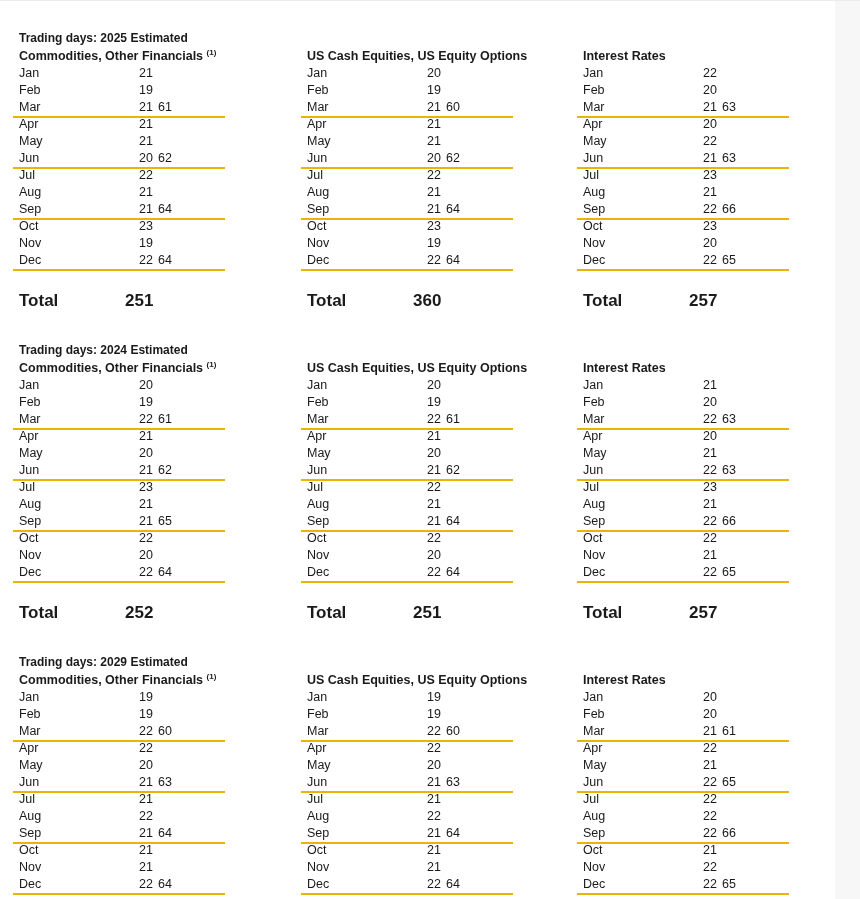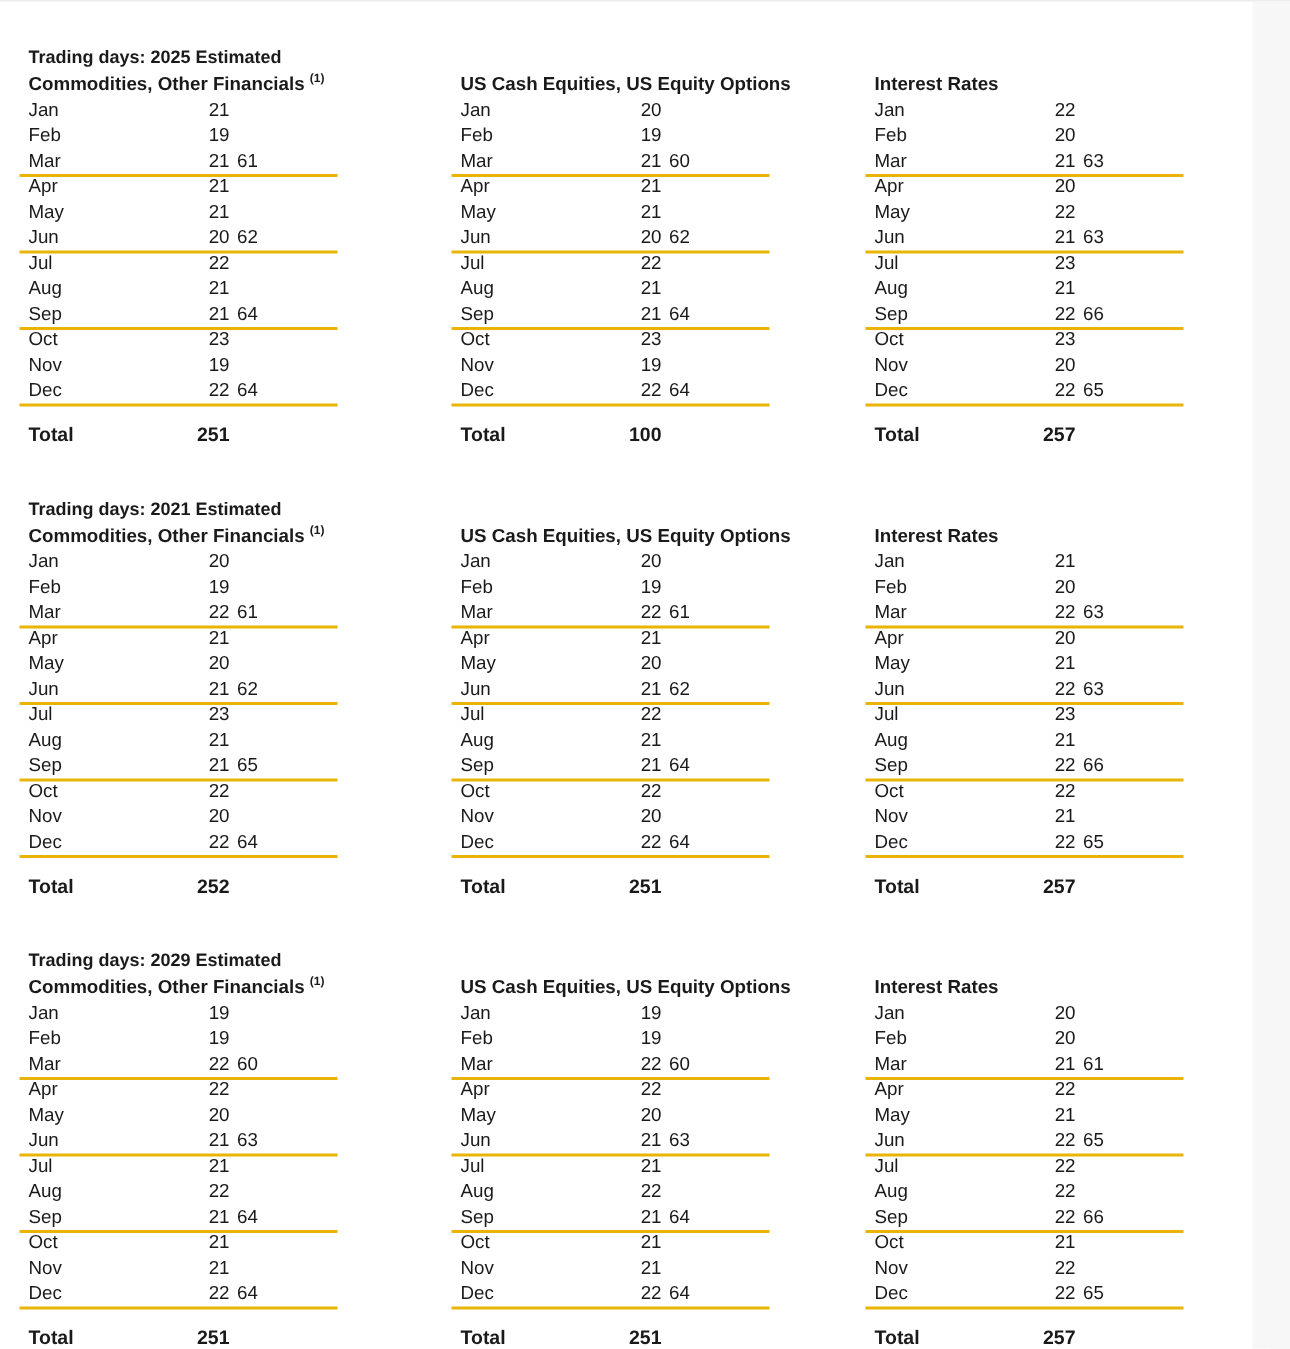--- a/index.html
+++ b/index.html
@@ -37,22 +37,22 @@
   .thead sup{font-size:8px;font-weight:bold;line-height:0;}
   .row{
     display:flex;height:17px;line-height:17px;font-size:12.5px;
     white-space:nowrap;
   }
   .row.qend{border-bottom:2px solid #eab308;margin-bottom:-2px;}
   .cell-m{width:112px;padding-left:6px;flex:0 0 auto;box-sizing:border-box;}
   .cell-v{width:28px;text-align:right;flex:0 0 auto;}
   .cell-q{margin-left:5px;flex:0 0 auto;}
   .total-row{
-    display:flex;height:17px;line-height:17px;font-size:13px;
-    font-weight:bold;margin-top:12px;white-space:nowrap;
+    display:flex;height:17px;line-height:17px;font-size:17px;
+    font-weight:bold;margin-top:23px;white-space:nowrap;
   }
 </style>
 </head>
 <body>
 
 <div class="content">
     <div class="section">
       <div class="section-title">Trading days: 2025 Estimated</div>
       <div class="tables">
         <div class="ttable t1">
@@ -163,21 +163,21 @@
             <span class="cell-m">Nov</span>
             <span class="cell-v">19</span>
           </div>
           <div class="row qend">
             <span class="cell-m">Dec</span>
             <span class="cell-v">22</span>
             <span class="cell-q">64</span>
           </div>
           <div class="total-row">
             <span class="cell-m">Total</span>
-            <span class="cell-v">100</span>
+            <span class="cell-v">360</span>
           </div>
         </div>
         <div class="ttable t3">
           <div class="thead"><span>Interest Rates</span></div>
           <div class="row">
             <span class="cell-m">Jan</span>
             <span class="cell-v">22</span>
           </div>
           <div class="row">
             <span class="cell-m">Feb</span>
@@ -228,21 +228,21 @@
             <span class="cell-q">65</span>
           </div>
           <div class="total-row">
             <span class="cell-m">Total</span>
             <span class="cell-v">257</span>
           </div>
         </div>
       </div>
     </div>
     <div class="section">
-      <div class="section-title">Trading days: 2021 Estimated</div>
+      <div class="section-title">Trading days: 2024 Estimated</div>
       <div class="tables">
         <div class="ttable t1">
           <div class="thead"><span>Commodities, Other Financials</span> <sup>(1)</sup></div>
           <div class="row">
             <span class="cell-m">Jan</span>
             <span class="cell-v">20</span>
           </div>
           <div class="row">
             <span class="cell-m">Feb</span>
             <span class="cell-v">19</span>

